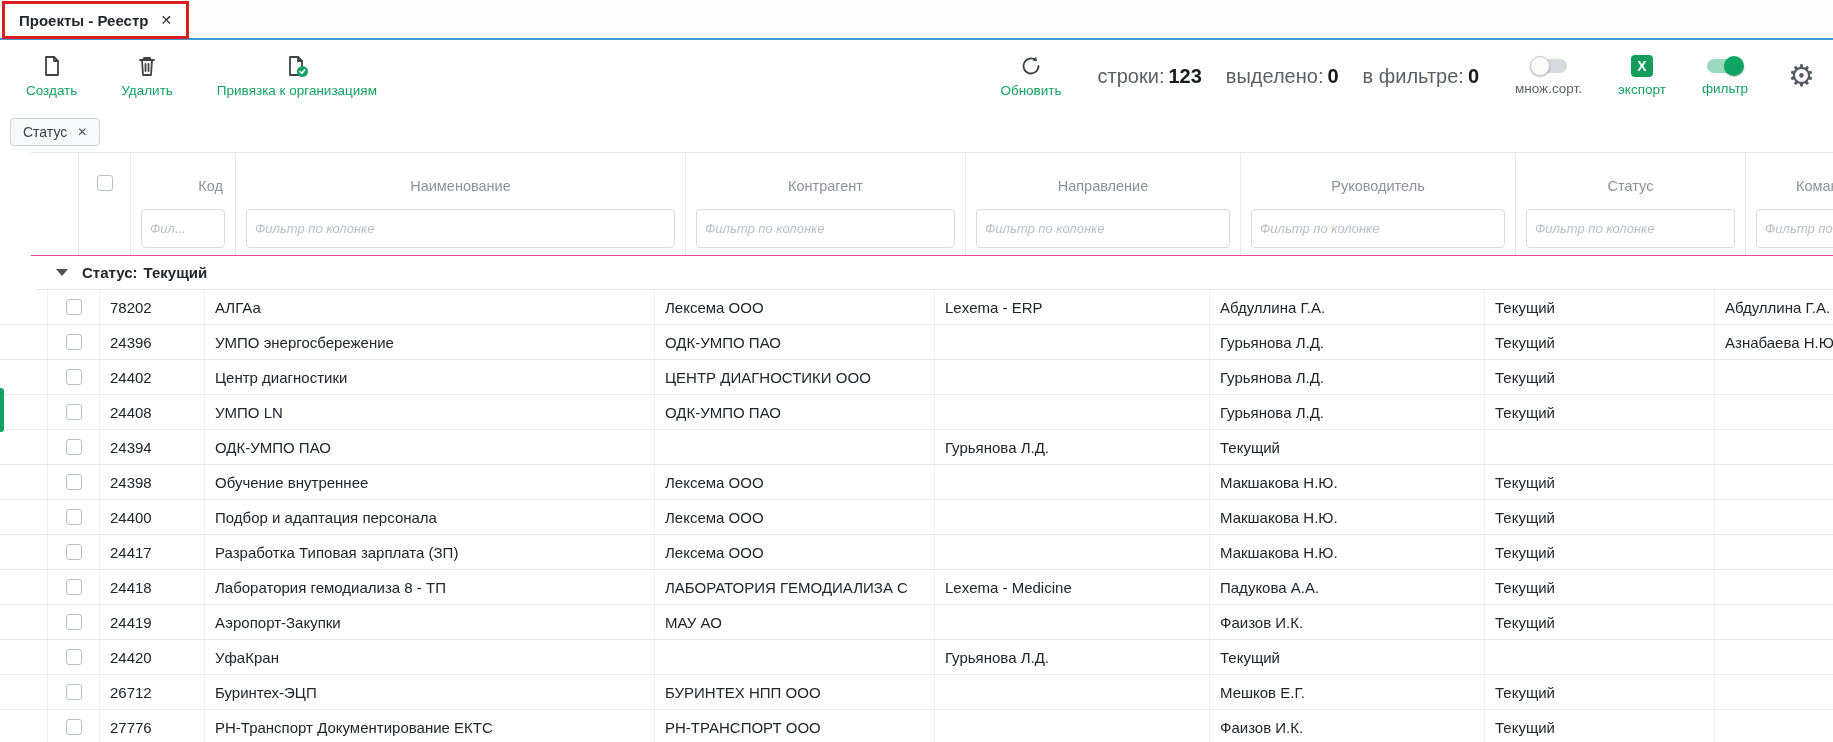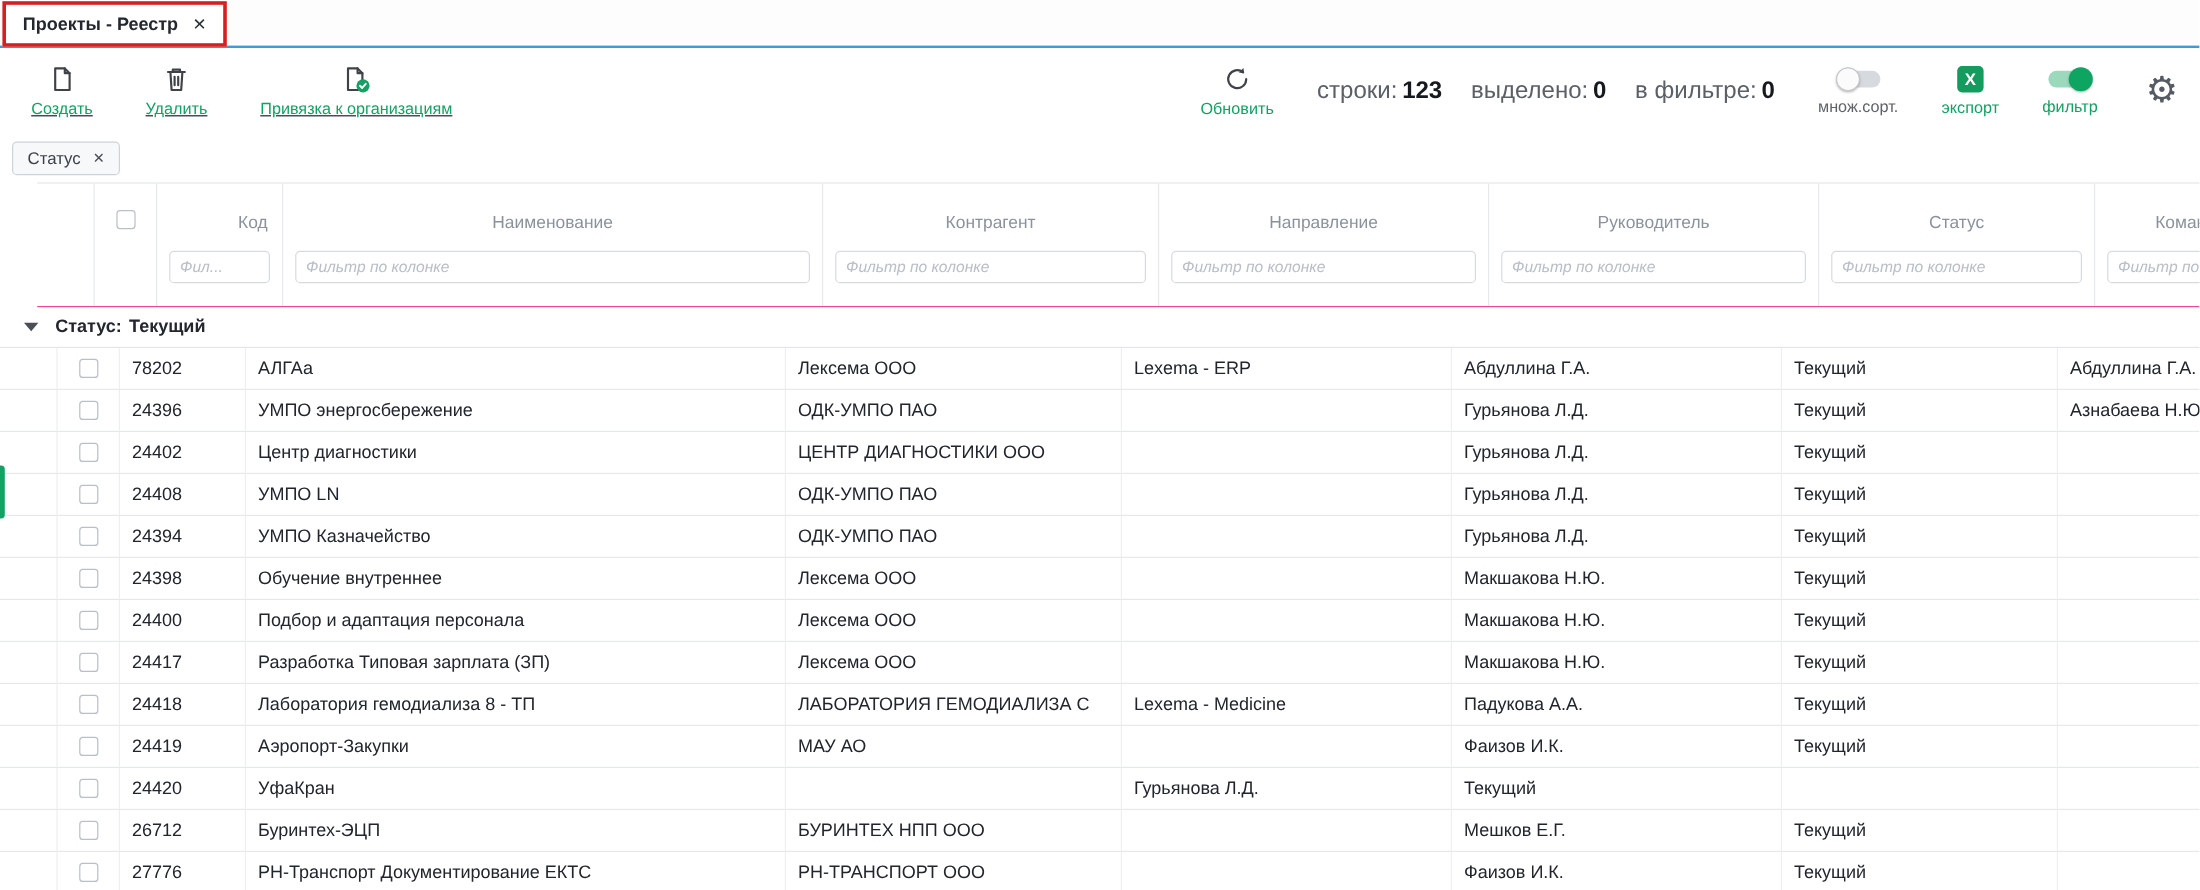--- a/index.html
+++ b/index.html
@@ -12,21 +12,21 @@
   .tabbar { height:40px; background:#fdfdfd; border-bottom:2px solid #3d9bd9;
     display:flex; align-items:stretch; position:relative; }
   .tab { display:flex; align-items:center; gap:12px; padding:16px 14px;
     background:#fff; border:3px solid #d81f1f; font-size:15px; font-weight:600;
     color:#23272e; cursor:pointer; margin:1px 0 0 2px; }
   .tab-close { font-size:14px; font-weight:700; color:#2c3138; }
 
   
   .toolbar { height:72px; display:flex; align-items:center;
     justify-content:space-between; padding:0 18px 0 26px; background:#fff; }
-  .tb-left { display:flex; align-items:flex-start; gap:44px;text-decoration:underline; }
+  .tb-left { display:flex; align-items:flex-start; gap:44px; }
   .tb-right { display:flex; align-items:center; gap:36px; }
   .tb-btn { display:flex; flex-direction:column; align-items:center; gap:5px;
     background:none; border:none; cursor:pointer; font-family:inherit; }
   .tb-btn .lbl { color:#12a263; font-size:13.5px; }
   .tb-btn .lbl.gray { color:#5f6368; }
   .tb-ic { width:24px; height:24px; display:block; }
   .stats { display:flex; gap:24px; font-size:20px; align-items:center; }
   .stat .s-lbl { color:#5b6066; }
   .stat .s-val { color:#16191d; font-weight:700; margin-left:4px; }
 
@@ -54,30 +54,30 @@
   .grid-row { display:grid;
     grid-template-columns:48px 52px 105px 450px 280px 275px 275px 230px 160px; }
 
   .thead { border-top:1px solid #e3e6ea; border-bottom:1px solid #ec4899; height:104px;margin-left:31px; }
   .hcell { border-right:1px solid #e6e9ec; padding-top:12px; overflow:hidden; }
   .hcell.plain { padding-top:0; display:flex; align-items:flex-start; justify-content:center; }
   .hlabel { height:42px; display:flex; align-items:center; justify-content:center;
     color:#8b929c; font-size:14.5px; cursor:pointer; padding:0 8px; white-space:nowrap; }
   .hlabel.right { justify-content:flex-end; padding-right:12px; }
   .filter-input { display:block; width:calc(100% - 20px); margin:2px 10px 0;
-    height:27px; border:1px solid #d6dbe0; border-radius:4px; padding:0 8px;
+    height:39px; border:1px solid #d6dbe0; border-radius:4px; padding:0 8px;
     font-size:13px; font-family:inherit; color:#333; }
   .filter-input::placeholder { color:#b7bec6; font-style:italic; }
 
   .checkbox { width:16px; height:16px; border:1.5px solid #b9bfc7; border-radius:3px;
     background:#fff; cursor:pointer; }
   .thead .checkbox { margin-top:22px; }
 
   .group-row { height:34px; display:flex; align-items:center; border-bottom:1px solid #e4e6e9;
-    font-size:15px; }
+    font-size:15px;margin-left:36px; }
   .tri { width:0; height:0; border-left:6px solid transparent; border-right:6px solid transparent;
     border-top:7px solid #4a4f57; margin:0 14px 0 20px; cursor:pointer; }
   .group-lbl { font-weight:700; color:#23262c; }
   .group-val { font-weight:700; color:#23262c; margin-left:6px; }
 
   .drow { height:35px; border-bottom:1px solid #e6e8ea; }
   .drow .cell { display:flex; align-items:center; padding:0 10px; font-size:15px;
     color:#21252c; border-right:1px solid #efefef; overflow:hidden; white-space:nowrap; }
   .drow .checkcell, .thead .checkcell { display:flex; justify-content:center; align-items:center;
     border-right:1px solid #efefef; }
@@ -279,21 +279,20 @@
           <div class="cell">Гурьянова Л.Д.</div>
           <div class="cell">Текущий</div>
           <div class="cell"></div>
         </div>
         <div class="drow grid-row">
     <div class="cell expander"></div>
     <div class="checkcell">
       <span class="checkbox"></span>
     </div>
   <div class="cell">24394</div>
-          <div class="cell">УМПО Казначейство</div>
           <div class="cell">ОДК-УМПО ПАО</div>
           <div class="cell"></div>
           <div class="cell">Гурьянова Л.Д.</div>
           <div class="cell">Текущий</div>
           <div class="cell"></div>
         </div>
         <div class="drow grid-row">
     <div class="cell expander"></div>
     <div class="checkcell">
       <span class="checkbox"></span>

